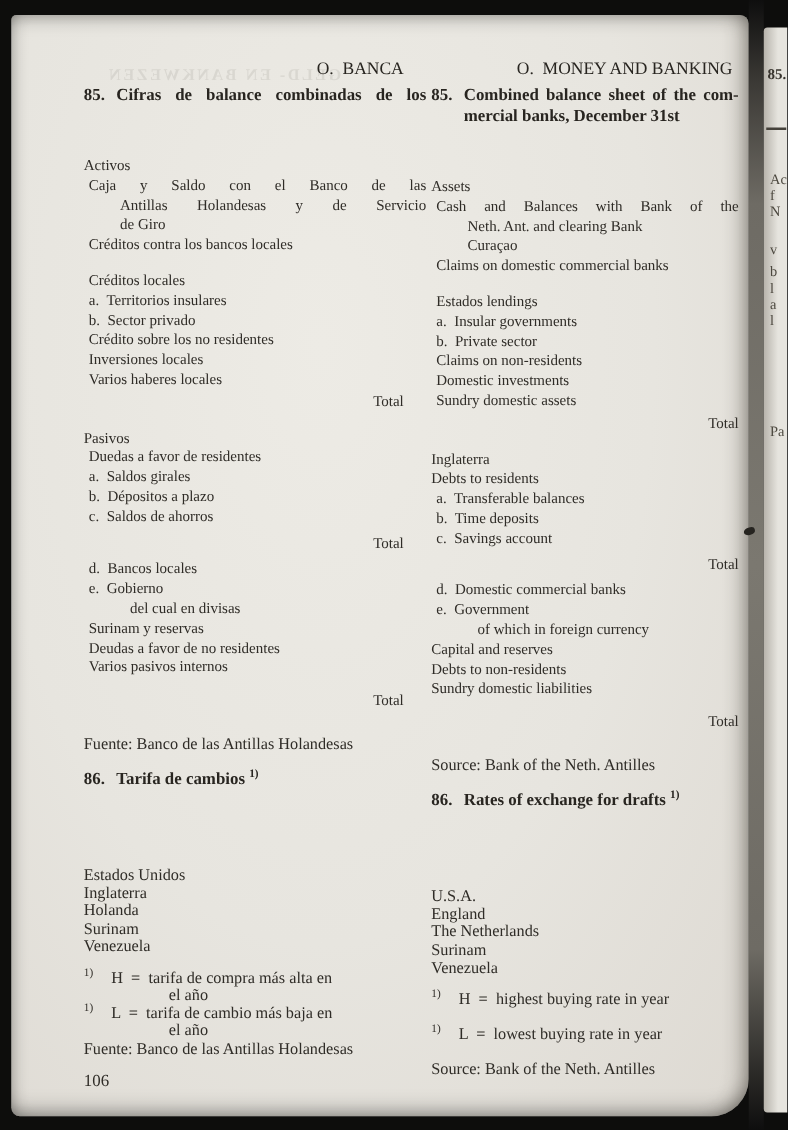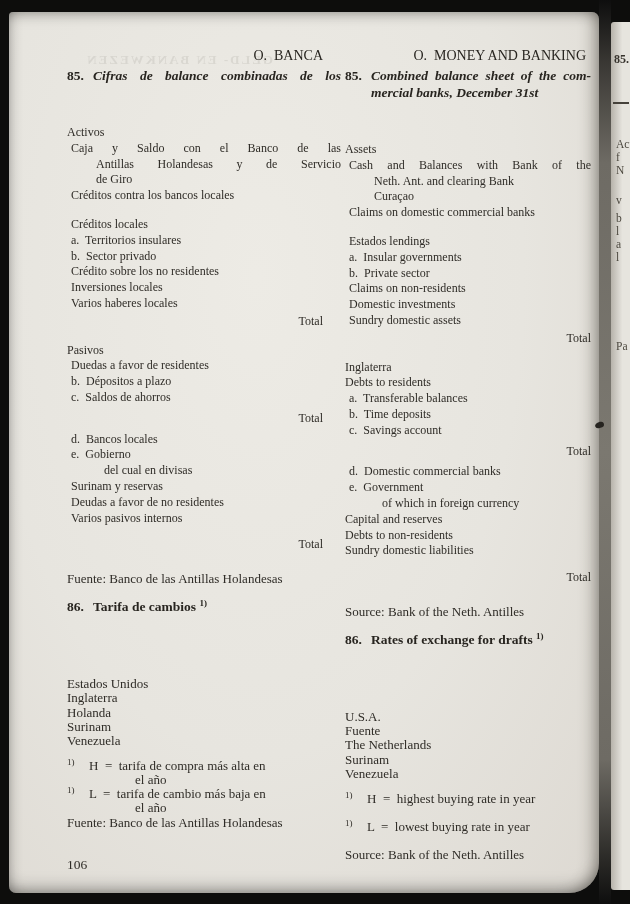--- a/index.html
+++ b/index.html
@@ -41,21 +41,21 @@
   }
   
   .col{position:absolute;top:36px;color:#2f2c27;}
   .col-left{left:58px;width:274px;}
   .col-right{left:336px;width:246px;}
   .kicker{font-weight:normal;font-size:14px;line-height:16px;text-align:right;white-space:pre;color:#282520;}
   .col-left .kicker{padding-right:18px;}
   .col-right .kicker{padding-right:5px;}
   .sec-head{display:flex;margin-top:3px;font-weight:bold;font-size:13.5px;line-height:17px;color:#282520;}
   .sec-no{width:26px;flex:none;}
-  .t-lines{flex:1;font-style:italic;}
+  .t-lines{flex:1;}
   .t-line{white-space:pre-wrap;}
   .col-left .t-line{text-align:justify;text-align-last:justify;}
   .col-right .t-line:first-child{text-align:justify;text-align-last:justify;}
   .lines{margin-top:41px;}
   .line{font-size:12px;line-height:15.8px;white-space:pre-wrap;}
   .l1{margin-left:4px;}
   .l2{margin-left:29px;}
   .l3{margin-left:37px;}
   .tot{text-align:right;margin-top:2px;margin-bottom:3px;}
   .col-left .tot{padding-right:18px;}
@@ -102,20 +102,21 @@
         <div class="line l1">Créditos contra los bancos locales</div>
         <div class="line l1 gap">Créditos locales</div>
         <div class="line l1">a.  Territorios insulares</div>
         <div class="line l1">b.  Sector privado</div>
         <div class="line l1">Crédito sobre los no residentes</div>
         <div class="line l1">Inversiones locales</div>
         <div class="line l1">Varios haberes locales</div>
         <div class="line tot">Total</div>
         <div class="line gap">Pasivos</div>
         <div class="line l1">Duedas a favor de residentes</div>
+        <div class="line l1">a.  Saldos girales</div>
         <div class="line l1">b.  Dépositos a plazo</div>
         <div class="line l1">c.  Saldos de ahorros</div>
         <div class="line tot gap-s">Total</div>
         <div class="line l1 gap-s">d.  Bancos locales</div>
         <div class="line l1">e.  Gobierno</div>
         <div class="line l3">del cual en divisas</div>
         <div class="line l1">Surinam y reservas</div>
         <div class="line l1">Deudas a favor de no residentes</div>
         <div class="line l1">Varios pasivos internos</div>
         <div class="line tot gap-l">Total</div>
@@ -181,21 +182,21 @@
         <div class="line ">Sundry domestic liabilities</div>
         <div class="line tot gap-l">Total</div>
       </div>
     <div class="source-line">Source: Bank of the Neth. Antilles</div>
     <div class="sec2">
       <span class="sec-no">86.</span>
       <span><span>Rates of exchange for drafts </span><sup>1)</sup></span>
     </div>
     <div class="countries">
         <div class="country-line">U.S.A.</div>
-        <div class="country-line">Fuente</div>
+        <div class="country-line">England</div>
         <div class="country-line">The Netherlands</div>
         <div class="country-line">Surinam</div>
         <div class="country-line">Venezuela</div>
       </div>
     <div class="footnotes">
       <div class="footnote">
         <span class="fn-marker"><sup>1)</sup></span>
         <span class="fn-body">H  =  highest buying rate in year</span>
       </div>
       <div class="footnote">

